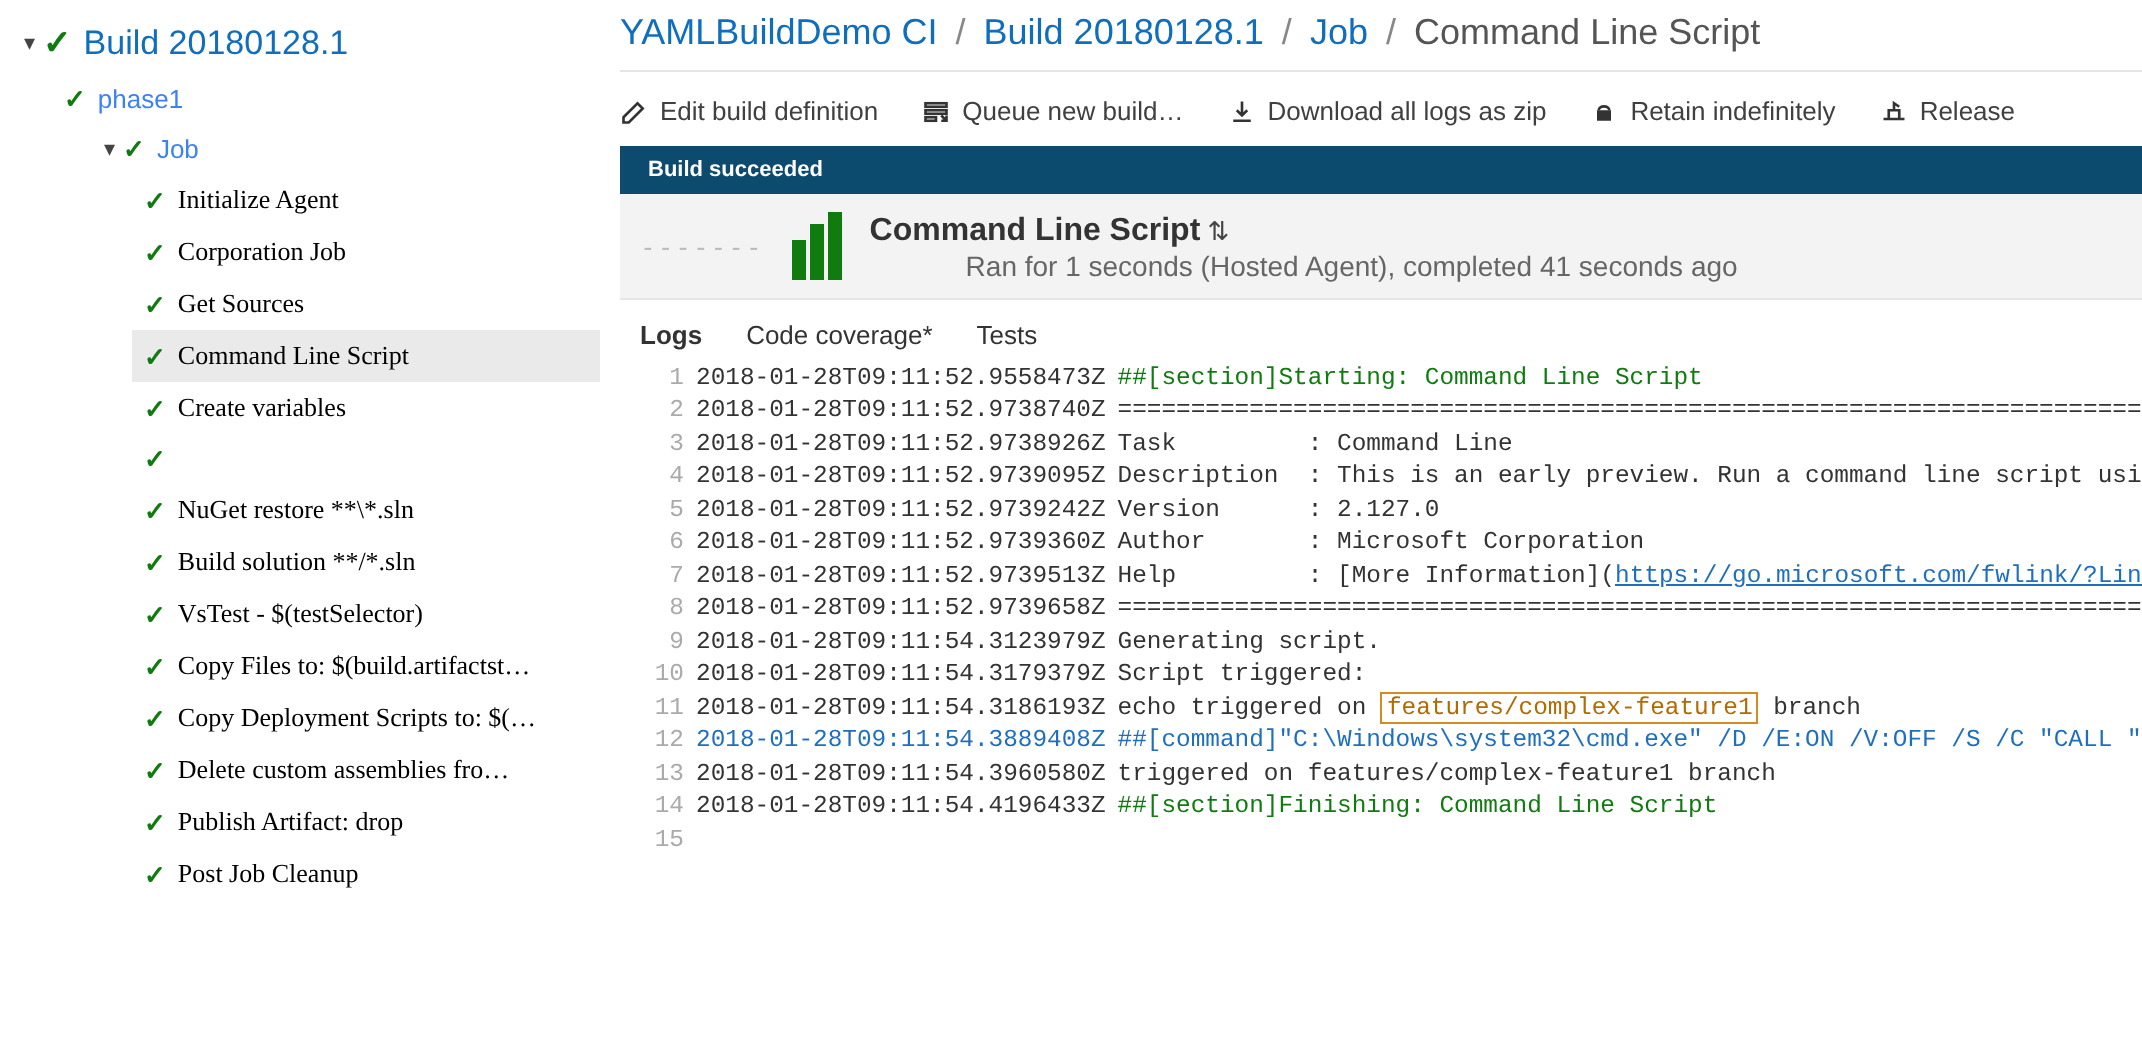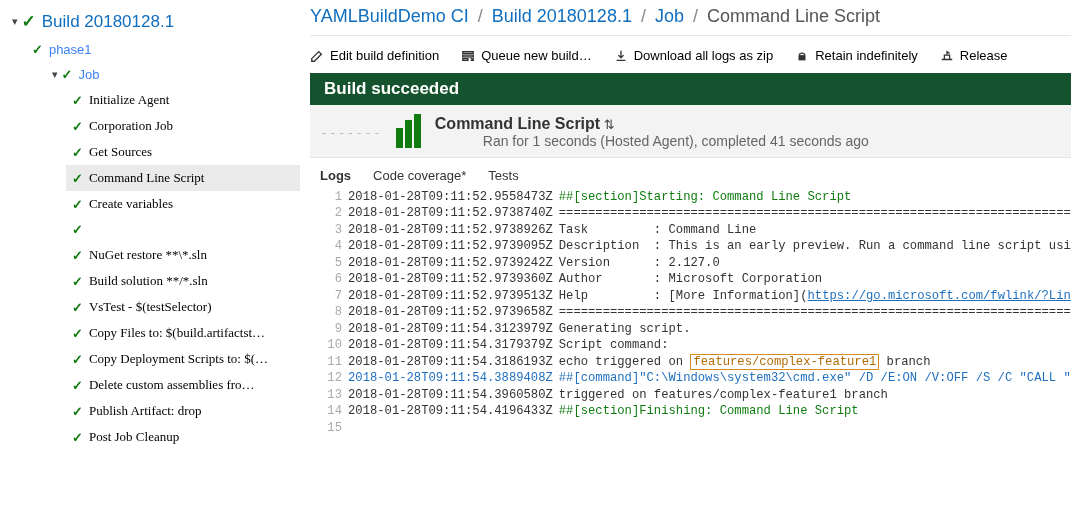--- a/index.html
+++ b/index.html
@@ -19,26 +19,26 @@
     .steps .tree-item { padding-left: 6px; }
 
     
     .breadcrumb { font-size: 18px; color: #106ebe; padding: 6px 0 8px 0; }
     .breadcrumb a { color: #106ebe; text-decoration: none; }
     .breadcrumb .sep { color: #888; margin: 0 4px; }
     .breadcrumb .current { color: #555; }
     .hr { border-bottom: 1px solid #e5e5e5; margin-bottom: 6px; }
 
     
-    .toolbar { display: flex; gap: 22px; padding: 6px 0 10px 0; font-size: 13px; color: #000000; }
+    .toolbar { display: flex; gap: 22px; padding: 6px 0 10px 0; font-size: 13px; color: #404040; }
     .tool { display: inline-flex; align-items: center; gap: 6px; cursor: pointer; }
     .tool svg { width: 14px; height: 14px; stroke: #333; fill: none; stroke-width: 1.5; }
 
     
-    .status-banner { background: #14532d; color: #fff; padding: 6px 14px; font-size: 17px; font-weight: 600; }
+    .status-banner { background: #0c4a6e; color: #fff; padding: 6px 14px; font-size: 11px; font-weight: 600; }
 
     
     .step-header { display: flex; align-items: center; gap: 14px; padding: 10px 10px 8px 10px; background: #f3f3f3; border-bottom: 1px solid #e5e5e5; }
     .step-header .left-dashes { color: #bbb; letter-spacing: 1px; font-family: Consolas, monospace; }
     .step-header .bars { display: flex; align-items: flex-end; gap: 2px; height: 32px; }
     .step-header .bars div { width: 7px; background: #107c10; }
     .step-header .bars .b1 { height: 20px; }
     .step-header .bars .b2 { height: 28px; }
     .step-header .bars .b3 { height: 34px; }
     .step-header .title-line { font-size: 16px; font-weight: 600; }
@@ -225,21 +225,21 @@
 
     <div class="log-line section"><span class="ln">1</span><span class="ts">2018-01-28T09:11:52.9558473Z</span><span class="tx">##[section]Starting: Command Line Script</span></div>
         <div class="log-line divider"><span class="ln">2</span><span class="ts">2018-01-28T09:11:52.9738740Z</span><span class="tx">==============================================================================</span></div>
         <div class="log-line plain"><span class="ln">3</span><span class="ts">2018-01-28T09:11:52.9738926Z</span><span class="tx">Task         : Command Line</span></div>
         <div class="log-line plain"><span class="ln">4</span><span class="ts">2018-01-28T09:11:52.9739095Z</span><span class="tx">Description  : This is an early preview. Run a command line script using cmd.exe on</span></div>
         <div class="log-line plain"><span class="ln">5</span><span class="ts">2018-01-28T09:11:52.9739242Z</span><span class="tx">Version      : 2.127.0</span></div>
         <div class="log-line plain"><span class="ln">6</span><span class="ts">2018-01-28T09:11:52.9739360Z</span><span class="tx">Author       : Microsoft Corporation</span></div>
         <div class="log-line link"><span class="ln">7</span><span class="ts">2018-01-28T09:11:52.9739513Z</span><span class="tx">Help         : <span>[More Information]</span>(<span class="log-link">https://go.microsoft.com/fwlink/?LinkID=613735</span>)</span></div>
         <div class="log-line divider"><span class="ln">8</span><span class="ts">2018-01-28T09:11:52.9739658Z</span><span class="tx">==============================================================================</span></div>
         <div class="log-line plain"><span class="ln">9</span><span class="ts">2018-01-28T09:11:54.3123979Z</span><span class="tx">Generating script.</span></div>
-        <div class="log-line plain"><span class="ln">10</span><span class="ts">2018-01-28T09:11:54.3179379Z</span><span class="tx">Script command:</span></div>
+        <div class="log-line plain"><span class="ln">10</span><span class="ts">2018-01-28T09:11:54.3179379Z</span><span class="tx">Script triggered:</span></div>
         <div class="log-line hilite"><span class="ln">11</span><span class="ts">2018-01-28T09:11:54.3186193Z</span><span class="tx">echo triggered on <span class="hilite">features/complex-feature1</span> branch</span></div>
         <div class="log-line command"><span class="ln">12</span><span class="ts">2018-01-28T09:11:54.3889408Z</span><span class="tx">##[command]"C:\Windows\system32\cmd.exe" /D /E:ON /V:OFF /S /C "CALL "d:\a\_temp\f9</span></div>
         <div class="log-line plain"><span class="ln">13</span><span class="ts">2018-01-28T09:11:54.3960580Z</span><span class="tx">triggered on features/complex-feature1 branch</span></div>
         <div class="log-line section"><span class="ln">14</span><span class="ts">2018-01-28T09:11:54.4196433Z</span><span class="tx">##[section]Finishing: Command Line Script</span></div>
         <div class="log-line plain"><span class="ln">15</span><span class="ts"></span><span class="tx"></span></div>
       </div>
 
   </div>
 
 </div>

